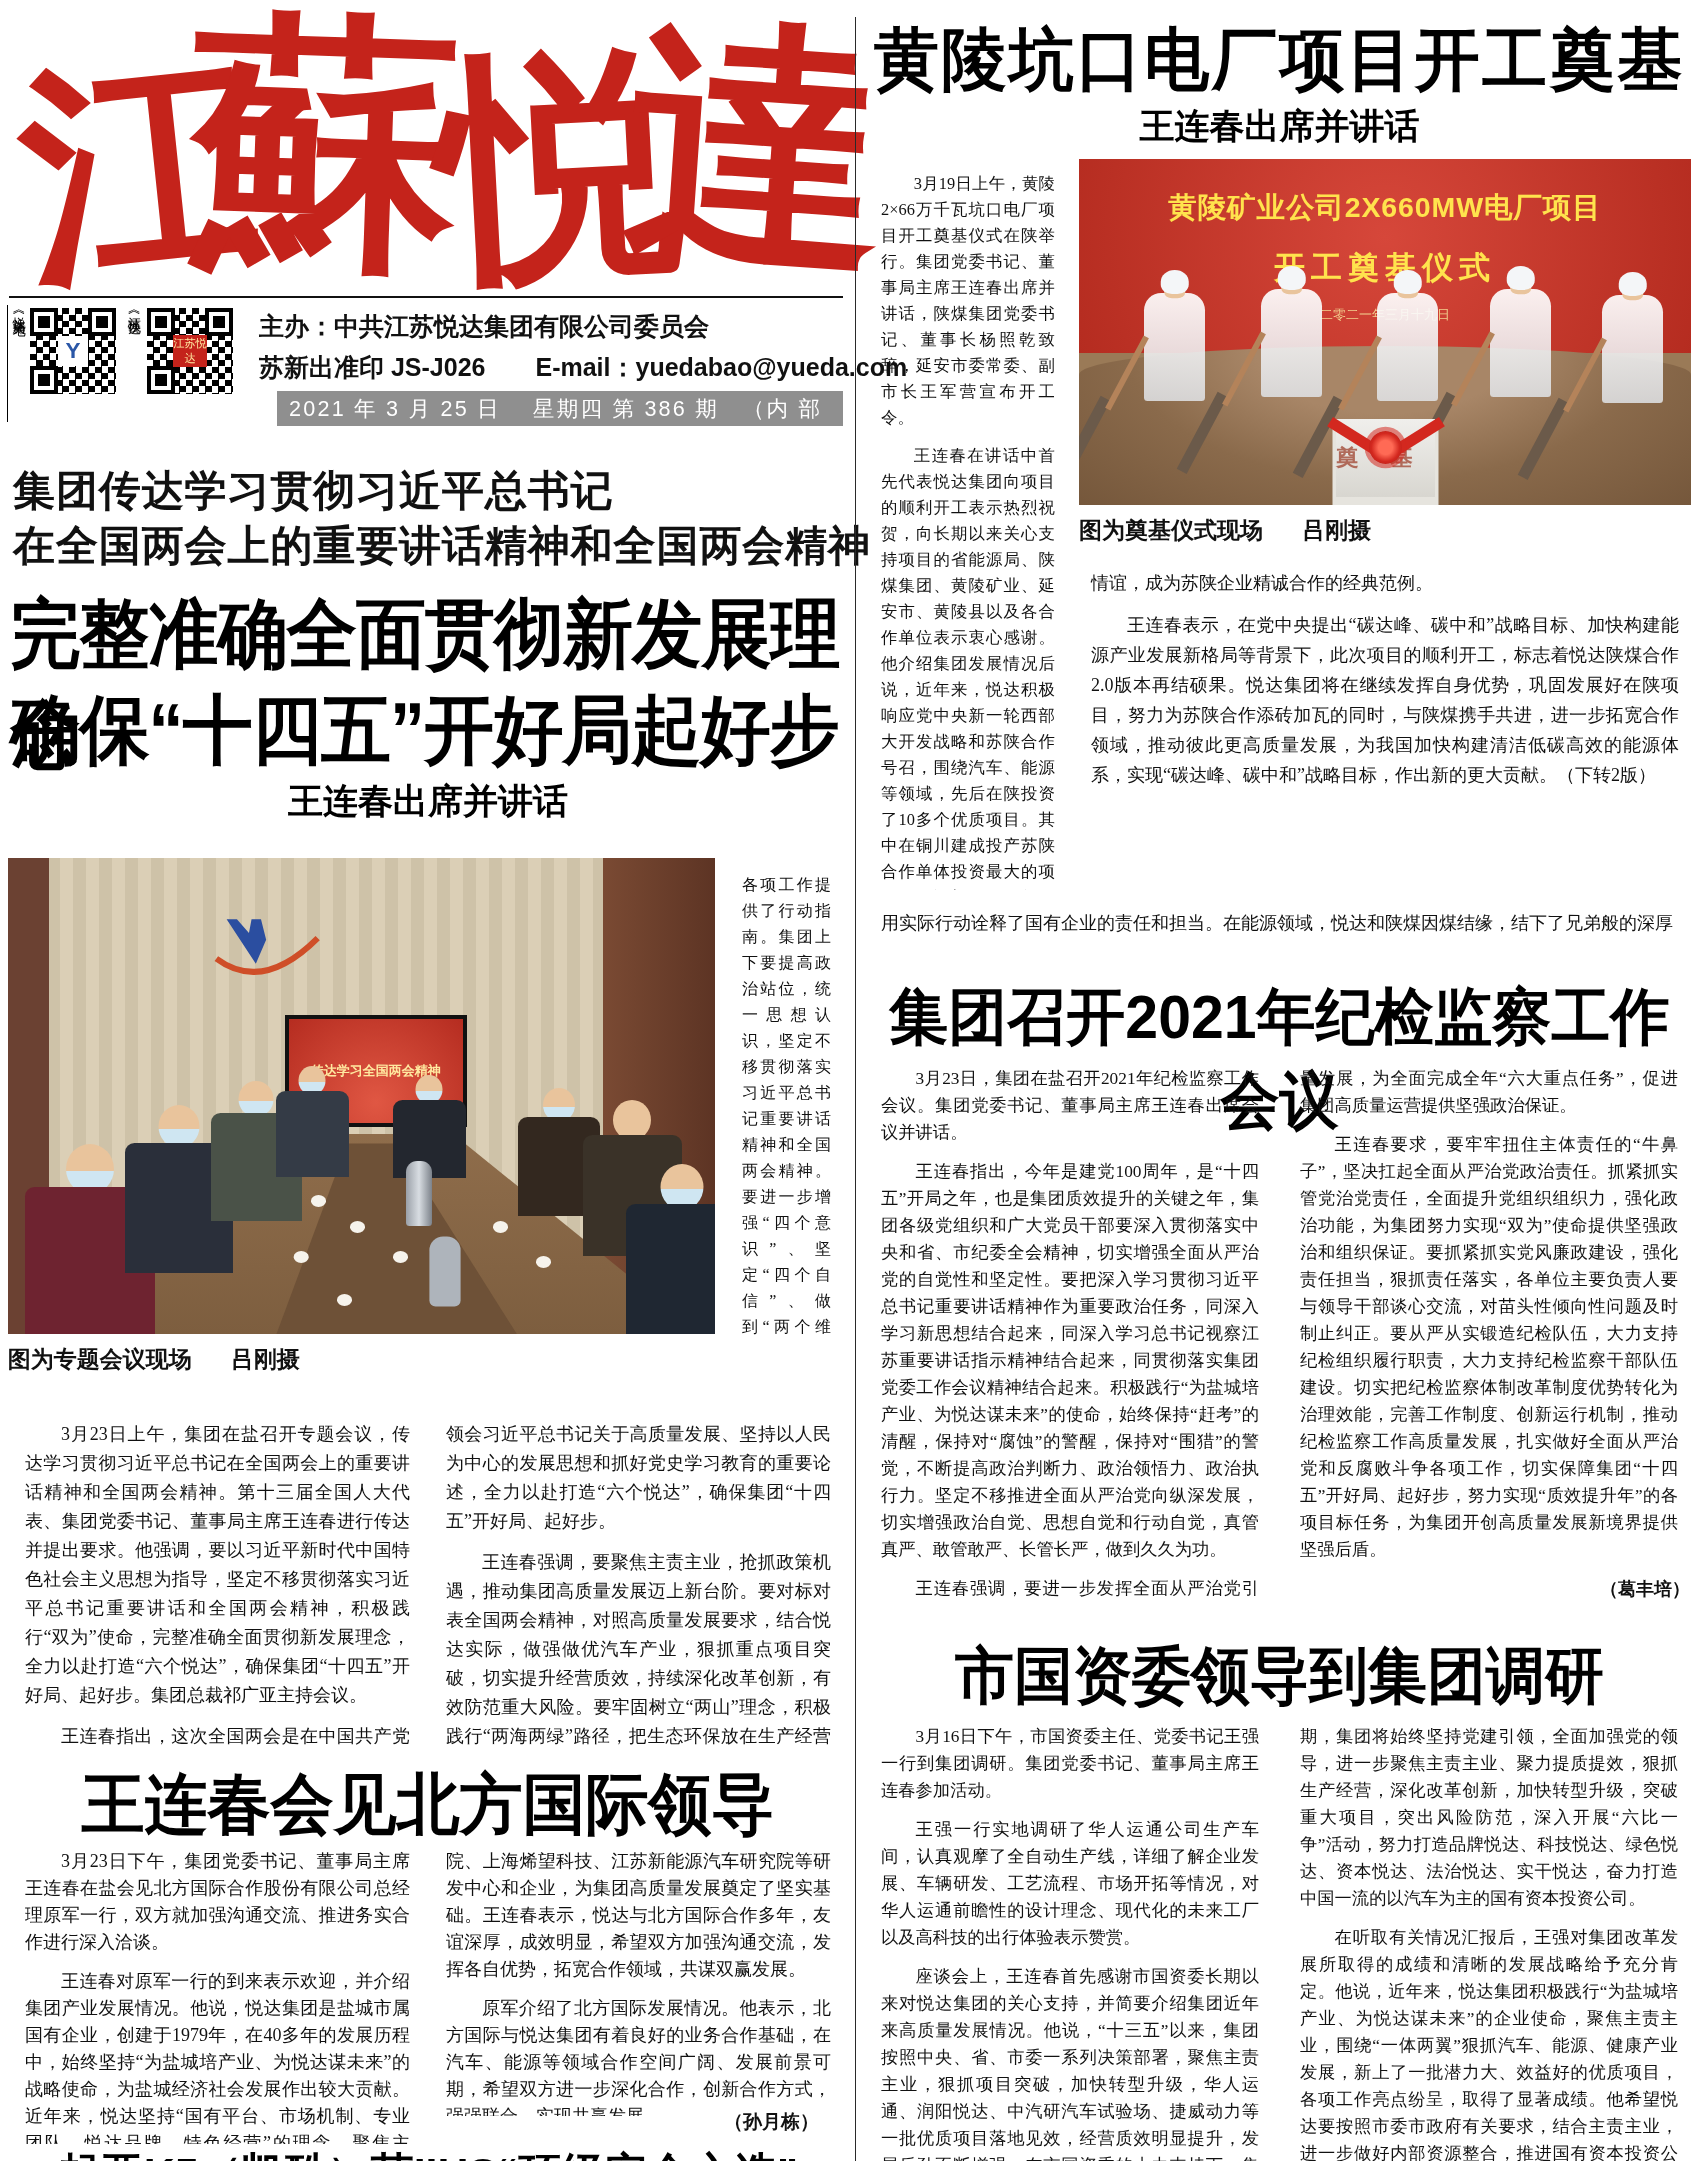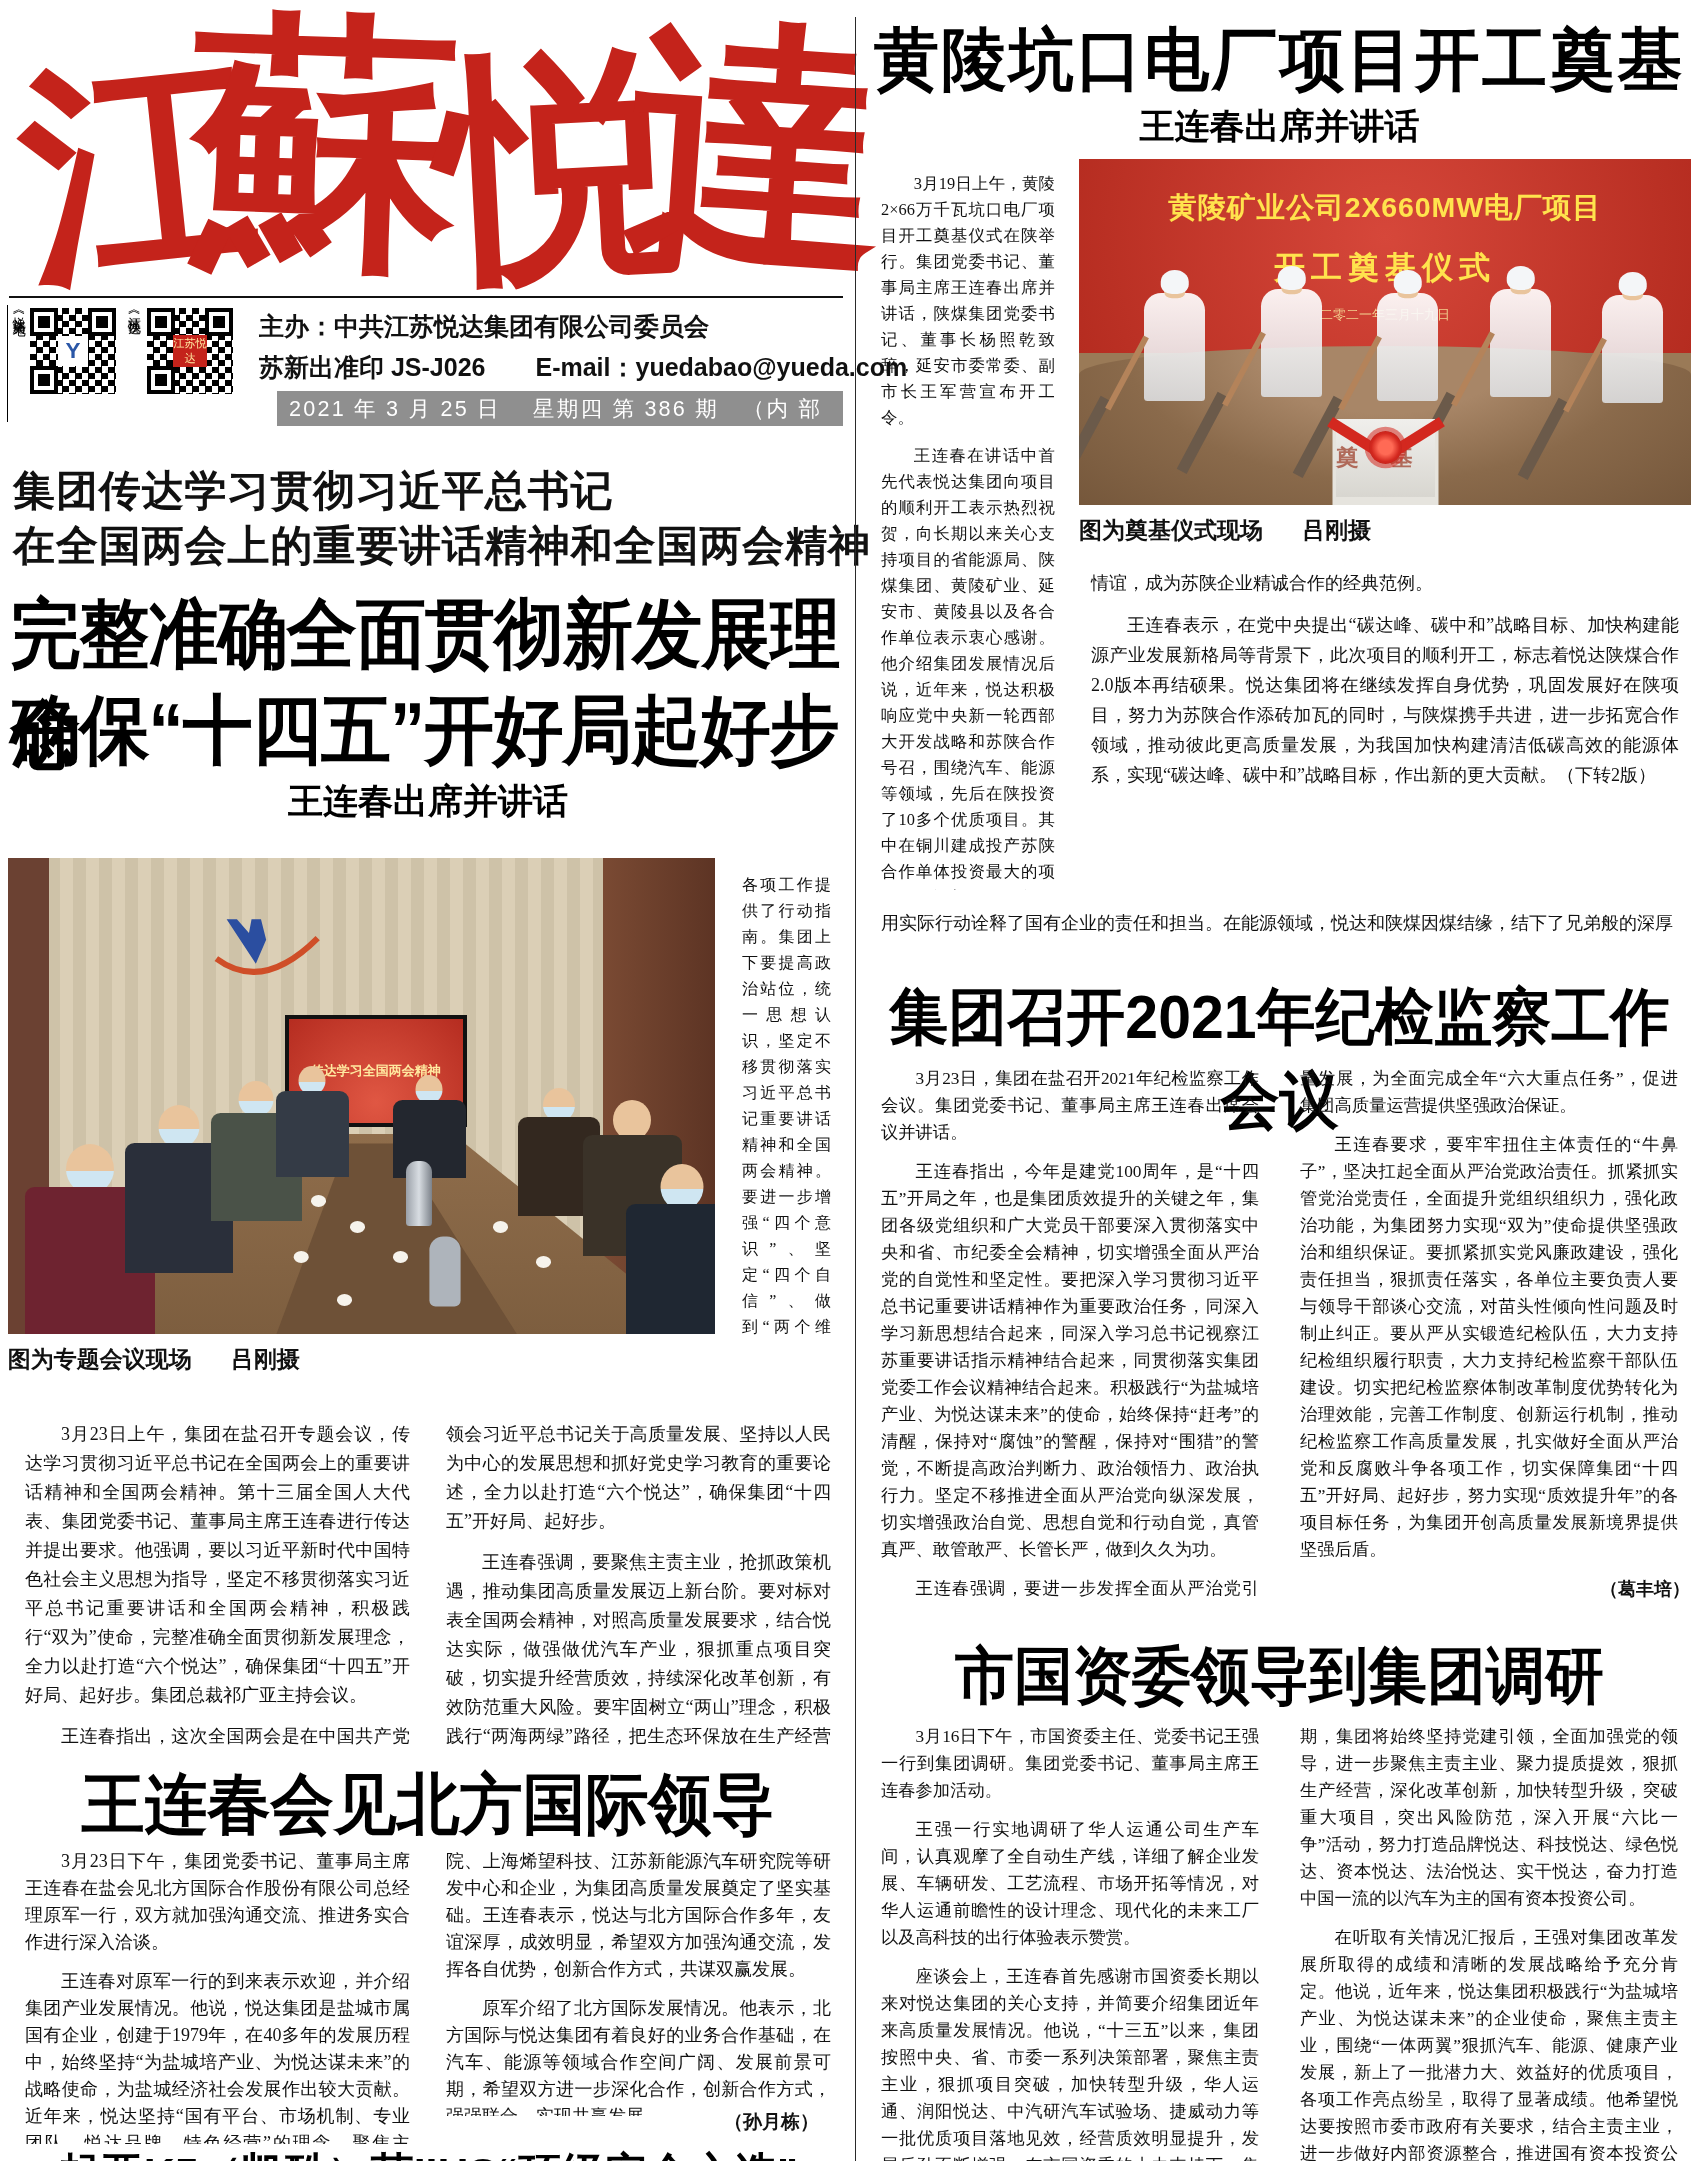--- a/index.html
+++ b/index.html
@@ -144,21 +144,21 @@
       <p class="para">领会习近平总书记关于高质量发展、坚持以人民为中心的发展思想和抓好党史学习教育的重要论述，全力以赴打造“六个悦达”，确保集团“十四五”开好局、起好步。</p>
       <p class="para">王连春强调，要聚焦主责主业，抢抓政策机遇，推动集团高质量发展迈上新台阶。要对标对表全国两会精神，对照高质量发展要求，结合悦达实际，做强做优汽车产业，狠抓重点项目突破，切实提升经营质效，持续深化改革创新，有效防范重大风险。要牢固树立“两山”理念，积极践行“两海两绿”路径，把生态环保放在生产经营的突出位置，作为决策制定的重要考量，推动集团新旧动能转换，发展清洁生产，积极融入“双循环”新发展格局。（下转2版）</p>
     </div>
 
   <div class="abs hl center" style="left:13px;top:1760px;width:830px;font-size:63px;transform:scaleY(1.05);transform-origin:top;">王连春会见北方国际领导</div>
   <div class="abs body-col" style="left:13px;top:1836px;width:409px;height:308px;font-size:18px;line-height:27px;">
       <p class="para">3月23日下午，集团党委书记、董事局主席王连春在盐会见北方国际合作股份有限公司总经理原军一行，双方就加强沟通交流、推进务实合作进行深入洽谈。</p>
       <p class="para">王连春对原军一行的到来表示欢迎，并介绍集团产业发展情况。他说，悦达集团是盐城市属国有企业，创建于1979年，在40多年的发展历程中，始终坚持“为盐城培产业、为悦达谋未来”的战略使命，为盐城经济社会发展作出较大贡献。近年来，悦达坚持“国有平台、市场机制、专业团队、悦达品牌、特色经营”的理念，聚焦主业、聚力创新，逐步形成汽车及智能制造、能源、健康的“一体两翼、金融科技助力”产业新格局，集聚了华人运通、润阳悦达、中汽研汽车试验场等一批优质项目，同时加强自主创新，投资组建了阿尔特汽车设计</p>
     </div>
   <div class="abs body-col cont" style="left:434px;top:1836px;width:409px;height:280px;font-size:18px;line-height:27px;">
-      <p class="para">院、上海烯望科技、江苏新能源汽车研究院等研发中心和企业，为集团高质量发展奠定了坚实基础。王连春表示，悦达与北方国际合作多年，友谊深厚，成效明显，希望双方加强沟通交流，发挥各自优势，创新合作方式，共谋双赢发展。</p>
+      <p class="para">院、上海烯望科技、江苏新能源汽车研究院等研发中心和企业，为集团高质量发展奠定了坚实基础。王连春表示，悦达与北方国际合作多年，友谊深厚，成效明显，希望双方加强沟通交流，发挥各自优势，拓宽合作领域，共谋双赢发展。</p>
       <p class="para">原军介绍了北方国际发展情况。他表示，北方国际与悦达集团有着良好的业务合作基础，在汽车、能源等领域合作空间广阔、发展前景可期，希望双方进一步深化合作，创新合作方式，强强联合，实现共赢发展。</p>
       <p class="para">在盐期间，原军一行实地考察了华人运通、东风悦达起亚三工厂、润阳悦达等企业。集团及北方国际有关领导参加活动。</p>
     </div>
   <div class="abs byline" style="left:410px;top:2109px;width:409px;font-size:19px;font-weight:bold;">（孙月栋）</div>
 
   <div class="abs hl center" style="left:13px;top:2145px;width:830px;font-size:43px;">起亚K5（凯酷）获IIHS“顶级安全之选”</div>
 
   <div class="rule-v" style="left:855px;top:17.3px;width:1.3px;height:2516px;"></div>
 
   <div class="abs hl center" style="left:869px;top:14px;width:821px;font-size:65px;letter-spacing:2.6px;transform:scaleY(1.05);transform-origin:top;">黄陵坑口电厂项目开工奠基</div>

